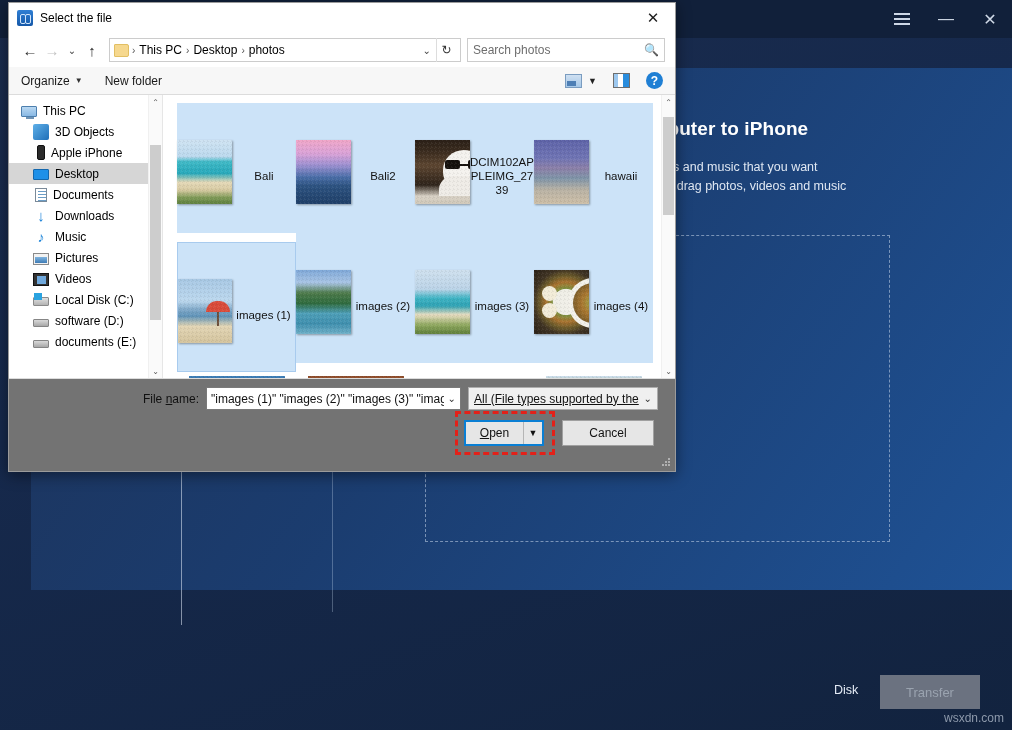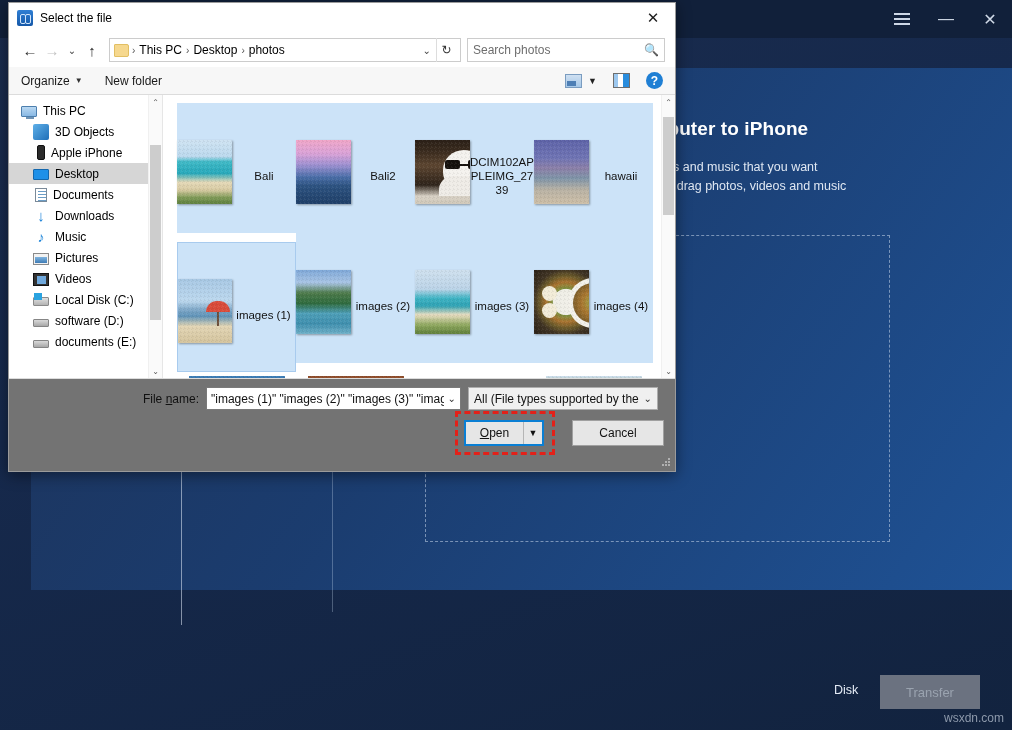--- a/index.html
+++ b/index.html
@@ -292,21 +292,21 @@
   #fname-input {
     width: 255px; height: 23px; border: 1px solid #7a7a7a; background:#fff;
     display:flex; align-items:center; padding: 0 4px;
   }
   #fname-val { flex:1; font-size:12px; color:#111; white-space:nowrap; overflow:hidden; }
   .dd-caret { font-size:10px; color:#333; padding-left:4px; }
   #ftype-select {
     width: 190px; height: 23px; border: 1px solid #adadad; background:#f0f0f0;
     margin-left: 7px; display:flex; align-items:center; padding: 0 5px;
   }
-  #ftype-val { flex:1; font-size:12px; color:#111; white-space:nowrap; overflow:hidden;}
+  #ftype-val { flex:1; font-size:12px; color:#111; white-space:nowrap; overflow:hidden;text-decoration:underline;}
 
   #row-buttons { display:flex; align-items:center; padding-top: 10px; padding-left: 455px; }
   #open-wrap { position: relative; }
   #open-highlight {
     position: absolute; left: -9px; top: -9px; width: 100px; height: 44px;
     border: 3px dashed #e32119; pointer-events:none;
   }
   #open-group {
     display:flex; border: 2px solid #0a7fd4; height: 26px;
   }
@@ -315,21 +315,21 @@
     display:flex; align-items:center; justify-content:center;
     font-size:12px; color:#111;
   }
   #open-btn u { text-decoration: underline; }
   #open-split {
     width: 18px; background:#e6e6e6;
     display:flex; align-items:center; justify-content:center;
     font-size:9px; color:#111;
   }
   #cancel-btn {
-    margin-left: 28px; width: 92px; height: 26px;
+    margin-left: 18px; width: 92px; height: 26px;
     background:#e6e6e6; border:1px solid #a0a0a0;
     display:flex; align-items:center; justify-content:center;
     font-size:12px; color:#111;
   }
   #resize-grip {
     position:absolute; right:3px; bottom:3px; width:10px; height:10px;
   }
   #resize-grip i { position:absolute; width:2px; height:2px; background:#b0b0b0; }
 </style>
 </head>

